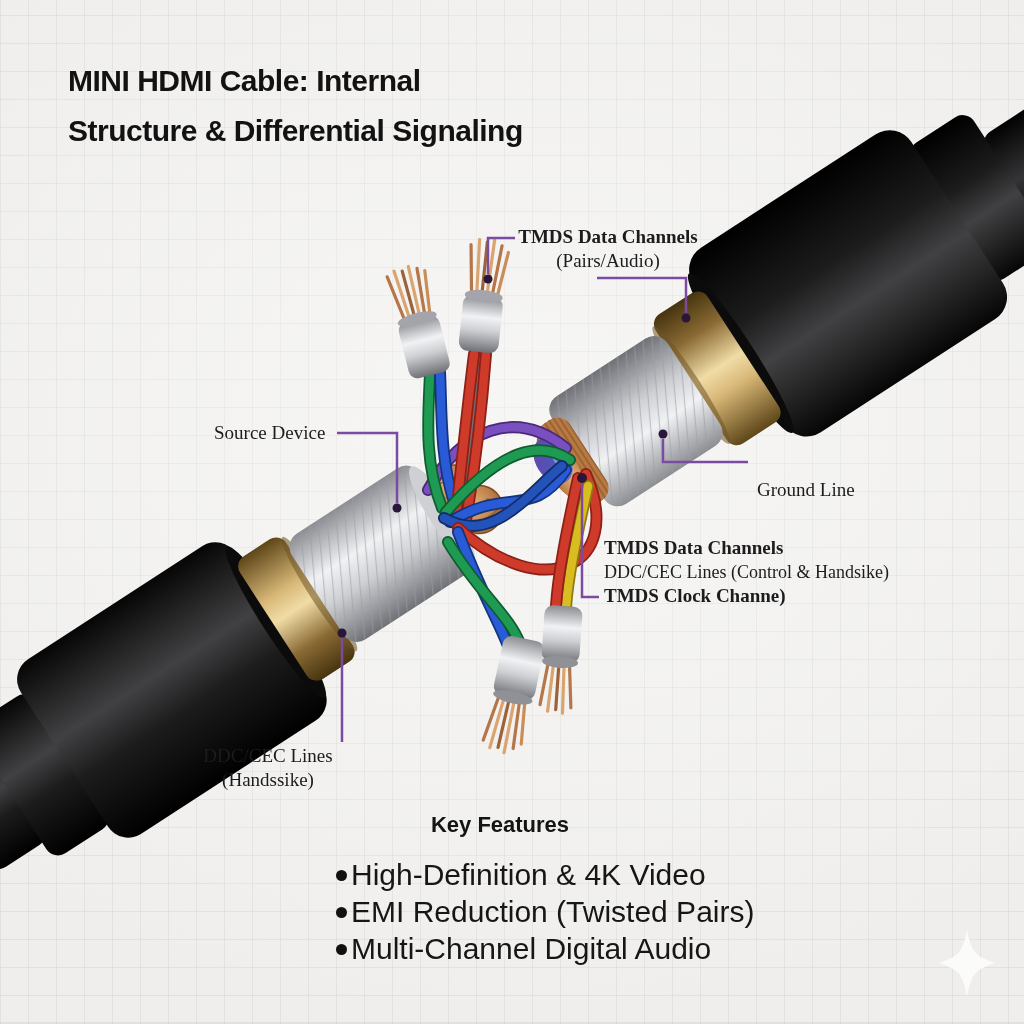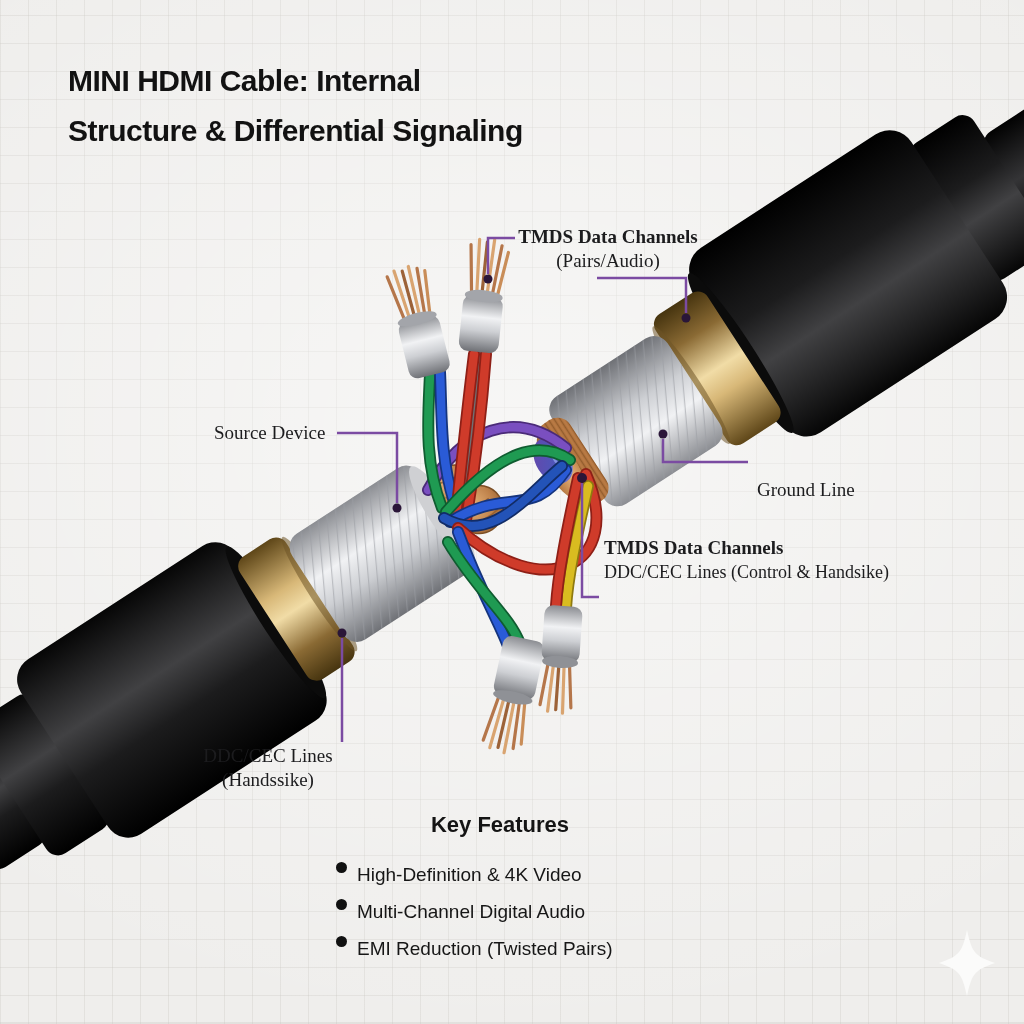--- a/index.html
+++ b/index.html
@@ -19,21 +19,21 @@
   .callout .b{font-weight:bold;}
   .c-tmds-top{left:508px;top:225px;width:200px;text-align:center;}
   .c-source{left:198px;top:421px;margin-left:16px;}
   .c-ground{left:757px;top:450px;margin-top:28px;}
   .c-right{left:604px;top:536px;width:300px;}
   .c-right .sub{font-size:18px;}
   .c-ddc{left:190px;top:744px;width:156px;text-align:center;}
   .features-head{position:absolute;left:300px;top:812px;width:400px;text-align:center;
                  font-size:22px;font-weight:bold;color:#141414;z-index:5;}
   .features{position:absolute;left:336px;top:862px;z-index:5;list-style:none;margin:0;padding:0;}
-  .features li{display:flex;align-items:flex-start;gap:10px;font-size:19px;line-height:26px;
+  .features li{display:flex;align-items:center;gap:4px;font-size:30px;line-height:26px;
                margin-bottom:11px;color:#161616;}
   .features .dot{width:11px;height:11px;border-radius:50%;background:#111;flex:0 0 auto;}
   .sparkle{position:absolute;left:933px;top:924px;z-index:4;}
 </style>
 </head>
 <body>
 
 <div class="canvas">
 
   <div class="title">
@@ -228,40 +228,41 @@
     <span>Source Device</span>
   </div>
 
   <div class="callout c-ground">
     <span>Ground Line</span>
   </div>
 
   <div class="callout c-right">
     <div class="b">TMDS Data Channels</div>
     <div class="sub">DDC/CEC Lines (Control &amp; Handsike)</div>
+    <div class="b">TMDS Clock Channe)</div>
   </div>
 
   <div class="callout c-ddc">
     <div>DDC/CEC Lines</div>
     <div>(Handssike)</div>
   </div>
 
   <div class="features-head">Key Features</div>
   <ul class="features">
     <li>
       <span class="dot"></span>
       <span>High-Definition &amp; 4K Video</span>
     </li>
     <li>
       <span class="dot"></span>
-      <span>Multi-Channel Digital Audio</span>
+      <span>EMI Reduction (Twisted Pairs)</span>
     </li>
     <li>
       <span class="dot"></span>
-      <span>EMI Reduction (Twisted Pairs)</span>
+      <span>Multi-Channel Digital Audio</span>
     </li>
   </ul>
 
   <svg class="sparkle" width="68" height="78" viewBox="0 0 68 78">
     <path d="M34,6 C39,29 42,32 62,39 C42,46 39,49 34,72 C29,49 26,46 6,39 C26,32 29,29 34,6 Z" fill="#fbfbfa"></path>
   </svg>
 
 </div>
 
 </body></html>

